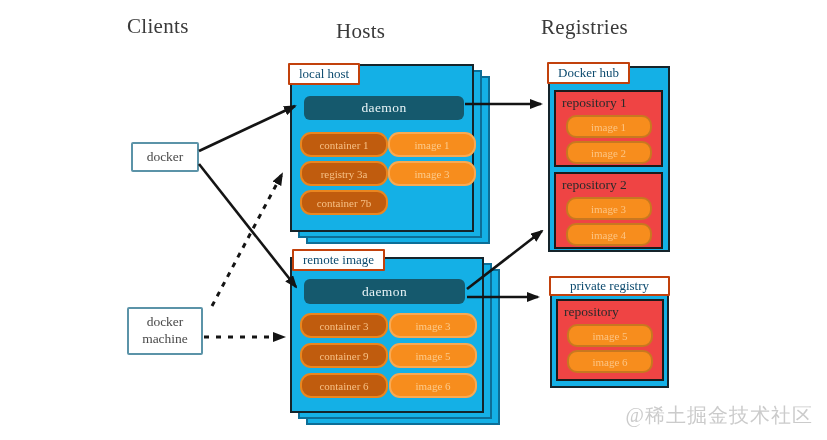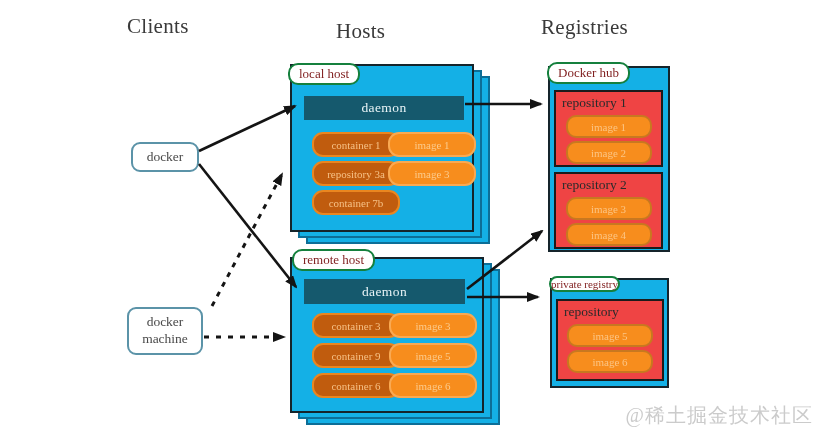--- a/index.html
+++ b/index.html
@@ -5,47 +5,47 @@
   html,body{margin:0;padding:0;background:#fff;}
   #canvas{
     position:relative;width:827px;height:440px;background:#ffffff;overflow:hidden;
     font-family:Liberation Serif, serif;
   }
   .col-header{
     position:absolute;font-size:21px;color:#3a3a3a;letter-spacing:.3px;
   }
   
   .client-node{
-    position:absolute;background:#fff;border:2px solid #5b93a8;border-radius:9px;
+    position:absolute;background:#fff;border:2px solid #5b93a8;border-radius:2px;
     display:flex;flex-direction:column;align-items:center;justify-content:center;
     font-size:13.5px;color:#4a4a4a;line-height:1.25;
   }
   
   .host-group{position:absolute;}
   .sheet{position:absolute;background:#14b0e6;border:2px solid #0d6e97;}
   .sheet-2{left:16px;top:12px;width:100%;height:100%;}
   .sheet-1{left:8px;top:6px;width:100%;height:100%;}
   .host-box{
     position:absolute;left:0;top:0;width:100%;height:100%;
     background:#14b0e6;border:2px solid #15242b;
   }
   .tab{
-    position:absolute;background:#fff;border:2px solid #15803d;border-radius:10px;
-    font-size:13px;color:#7f1d1d;padding:1px 9px;white-space:nowrap;
+    position:absolute;background:#fff;border:2px solid #c2410c;border-radius:1px;
+    font-size:13px;color:#0c4a6e;padding:1px 9px;white-space:nowrap;
   }
   .daemon-bar{
     position:absolute;background:#15596d;color:#e9f4f7;font-size:13.5px;
-    display:flex;align-items:center;justify-content:center;letter-spacing:.4px;
+    display:flex;align-items:center;justify-content:center;letter-spacing:.4px;border-radius:6px;
   }
   .pill-col{position:absolute;display:flex;flex-direction:column;}
   .pill{
     width:84px;height:21px;border-radius:11px;font-size:11px;
     display:flex;align-items:center;justify-content:center;white-space:nowrap;
   }
-  .pill-container{background:#c05c0e;border:2px solid #ea861f;color:#f6c186;margin-left:12px;}
+  .pill-container{background:#c05c0e;border:2px solid #ea861f;color:#f6c186;}
   .pill-image{background:#f78d1d;border:2px solid #f9a952;color:#fccb8c;}
   
   .registry-box{position:absolute;background:#14b0e6;border:2px solid #15242b;}
   .repo-box{
     position:absolute;background:#ef4444;border:2px solid #1b1b1b;
   }
   .repo-name{font-size:13.5px;color:#2b2b2b;padding:3px 0 1px 6px;}
   .repo-pill{
     width:82px;height:19px;border-radius:10px;margin:3px auto 0 auto;
     background:#f78d1d;border:2px solid #c87820;color:#fcc584;font-size:11px;
@@ -74,35 +74,35 @@
   </div>
 
   <div class="host-group" style="left:290px;top:64px;width:180px;height:164px;">
     <div class="sheet sheet-2"></div>
     <div class="sheet sheet-1"></div>
     <div class="host-box">
       <div class="tab" style="left:-4px;top:-3px;">local host</div>
       <div class="daemon-bar" style="left:12px;top:30px;width:160px;height:24px;">daemon</div>
       <div class="pill-col" style="left:8px;top:66px;gap:4px;">
         <div class="pill pill-container">container 1</div>
-        <div class="pill pill-container">repository 3a</div>
+        <div class="pill pill-container">registry 3a</div>
         <div class="pill pill-container">container 7b</div>
       </div>
       <div class="pill-col" style="left:96px;top:66px;gap:4px;">
         <div class="pill pill-image">image 1</div>
         <div class="pill pill-image">image 3</div>
       </div>
     </div>
   </div>
 
   <div class="host-group" style="left:290px;top:257px;width:190px;height:152px;">
     <div class="sheet sheet-2"></div>
     <div class="sheet sheet-1"></div>
     <div class="host-box">
-      <div class="tab" style="left:0px;top:-10px;">remote host</div>
+      <div class="tab" style="left:0px;top:-10px;">remote image</div>
       <div class="daemon-bar" style="left:12px;top:20px;width:161px;height:25px;">daemon</div>
       <div class="pill-col" style="left:8px;top:54px;gap:5px;">
         <div class="pill pill-container">container 3</div>
         <div class="pill pill-container">container 9</div>
         <div class="pill pill-container">container 6</div>
       </div>
       <div class="pill-col" style="left:97px;top:54px;gap:5px;">
         <div class="pill pill-image">image 3</div>
         <div class="pill pill-image">image 5</div>
         <div class="pill pill-image">image 6</div>
@@ -118,21 +118,21 @@
       <div class="repo-pill">image 2</div>
     </div>
     <div class="repo-box" style="left:4px;top:104px;width:105px;height:73px;">
       <div class="repo-name">repository 2</div>
       <div class="repo-pill">image 3</div>
       <div class="repo-pill">image 4</div>
     </div>
   </div>
 
   <div class="registry-box" style="left:550px;top:278px;width:115px;height:106px;">
-    <div class="tab" style="left:-3px;top:-4px;padding:0 0;font-size:11px;">private registry</div>
+    <div class="tab" style="left:-3px;top:-4px;padding:0 19px;font-size:13px;">private registry</div>
     <div class="repo-box" style="left:4px;top:19px;width:104px;height:78px;">
       <div class="repo-name">repository</div>
       <div class="repo-pill">image 5</div>
       <div class="repo-pill">image 6</div>
     </div>
   </div>
 
   <svg id="arrows" viewBox="0 0 827 440" xmlns="http://www.w3.org/2000/svg">
     <defs>
       <marker id="ah" markerUnits="userSpaceOnUse" markerWidth="13" markerHeight="10" refX="11" refY="5" orient="auto">

